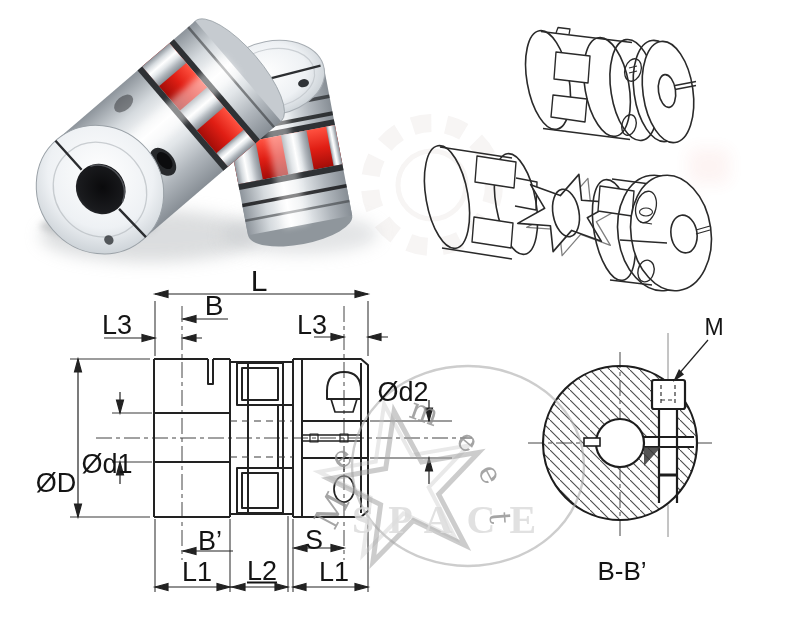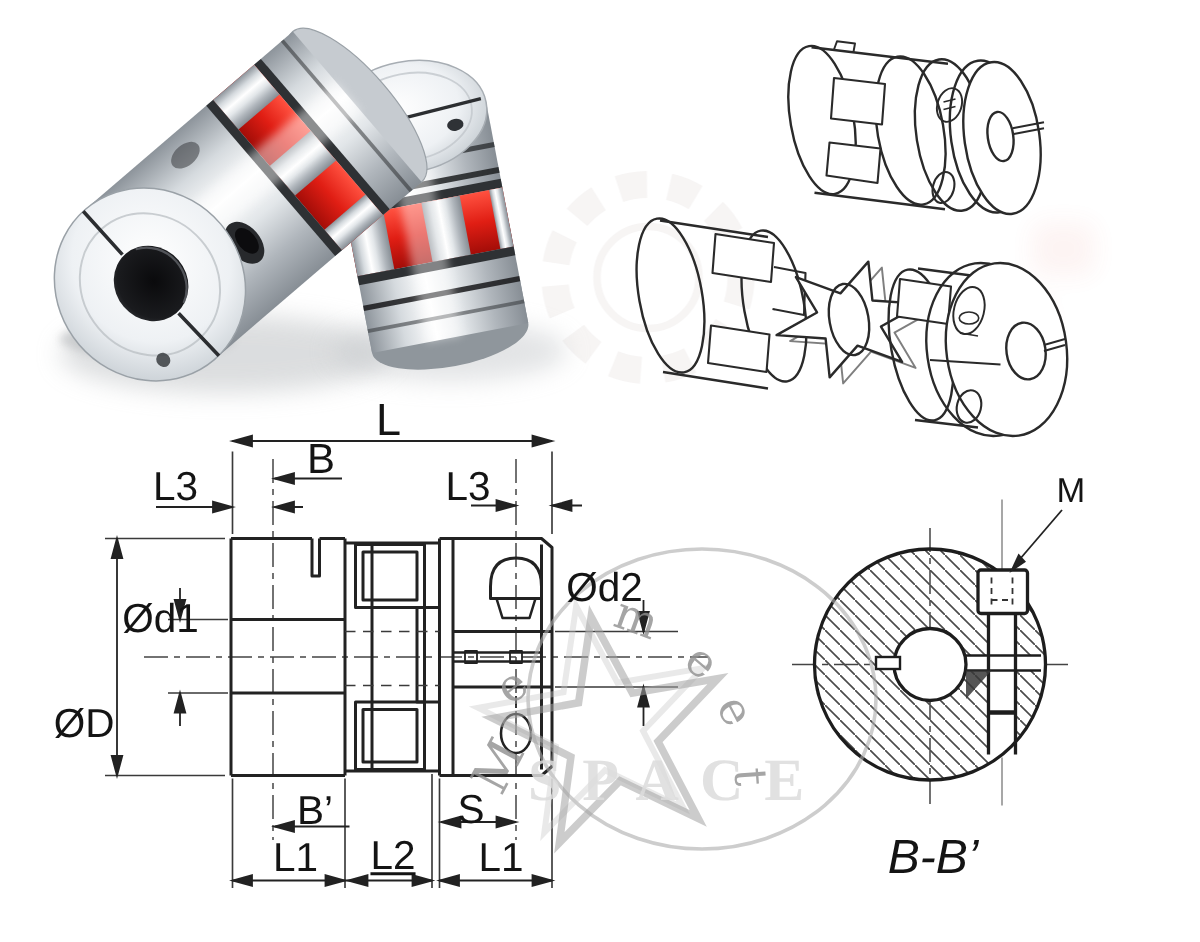--- a/index.html
+++ b/index.html
@@ -7,21 +7,21 @@
     width:800px;height:628px;position:relative;background:#ffffff;overflow:hidden;
     font-family:"Liberation Sans",sans-serif;
   }
   #canvas{position:absolute;left:0;top:0;}
   .lbl{
     position:absolute;color:#141414;white-space:nowrap;
     transform:translate(-50%,-50%);
     font-family:"Liberation Sans",sans-serif;line-height:1;
   }
   .fs30{font-size:30px;} .fs28{font-size:28px;} .fs27{font-size:27px;}
-  .fs26{font-size:32px;font-style:italic;} .fs25{font-size:27px;} .fs23{font-size:23px;}
+  .fs26{font-size:26px;} .fs25{font-size:27px;} .fs23{font-size:23px;}
 </style>
 </head>
 <body>
 
 <svg id="canvas" width="800" height="628" viewBox="0 0 800 628">
   <defs>
     <linearGradient id="metalV" x1="0" y1="0" x2="1" y2="0">
       <stop offset="0" stop-color="#8d949b"></stop>
         <stop offset="0.22" stop-color="#d5dade"></stop>
       <stop offset="0.42" stop-color="#ffffff"></stop>
@@ -274,21 +274,21 @@
       <text x="320" y="528" font-size="34" transform="rotate(-62 330 518)">M</text>
     </g>
   </g>
 </svg>
 
 <span class="lbl fs30" style="left:259px;top:281px;">L</span>
 <span class="lbl fs28" style="left:214px;top:306px;">B</span>
 <span class="lbl fs25" style="left:117px;top:325px;">L3</span>
 <span class="lbl fs25" style="left:312px;top:325px;">L3</span>
 <span class="lbl fs25" style="left:56px;top:440px;margin-top:43px;">ØD</span>
-<span class="lbl fs25" style="left:107px;top:413px;">Ød1</span>
+<span class="lbl fs25" style="left:107px;top:464px;">Ød1</span>
 <span class="lbl fs25" style="left:403px;top:392px;">Ød2</span>
 <span class="lbl fs27" style="left:210px;top:541px;">B’</span>
 <span class="lbl fs25" style="left:314px;top:540px;">S</span>
 <span class="lbl fs25" style="left:197px;top:572px;">L1</span>
 <span class="lbl fs25" style="left:262px;top:571px;text-decoration:underline;">L2</span>
 <span class="lbl fs25" style="left:334px;top:572px;">L1</span>
 <span class="lbl fs23" style="left:714px;top:327px;">M</span>
 <span class="lbl fs26" style="left:622px;top:571px;">B-B’</span>
 
 </body></html>

